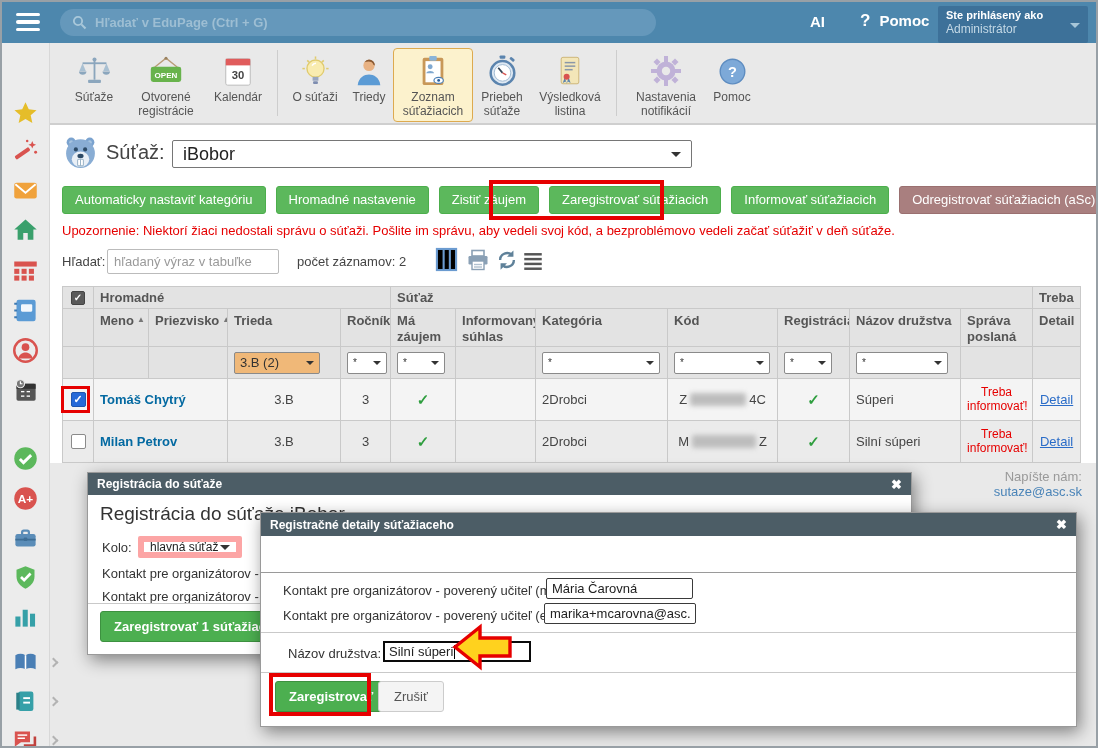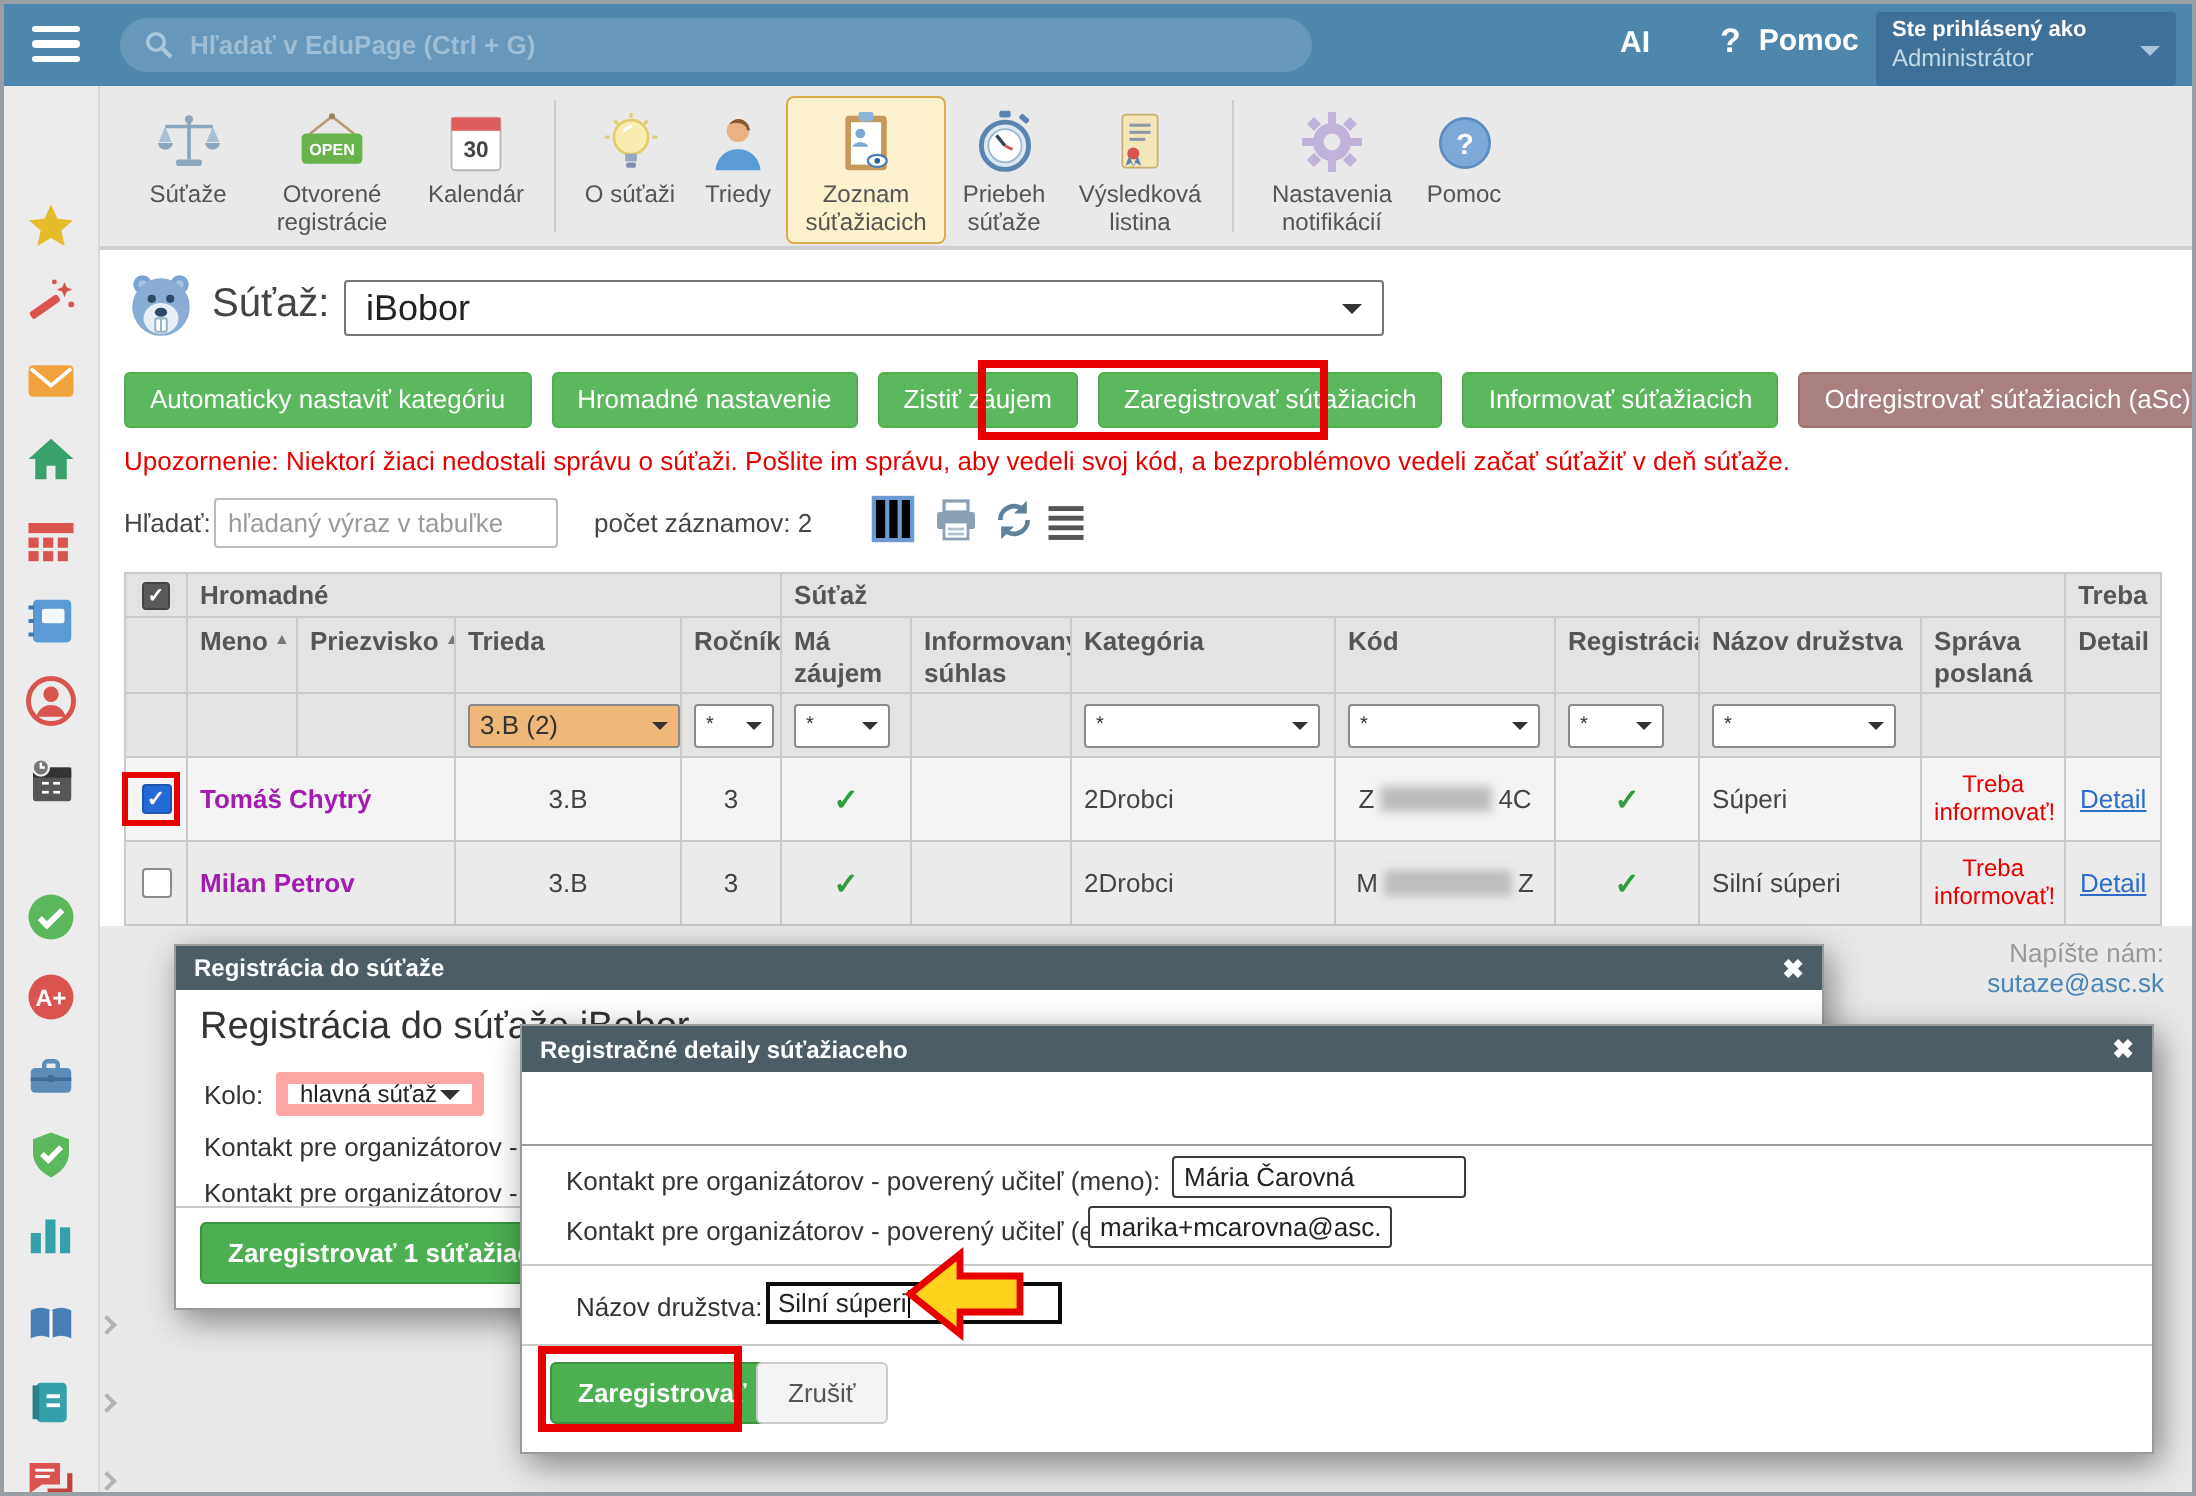--- a/index.html
+++ b/index.html
@@ -59,21 +59,21 @@
 .r-d2 td {background:#ebebeb;}
 .tc {text-align:center;}
 .sortarr {font-size:8px;color:#777;vertical-align:3px;margin-left:3px;}
 .fsel {height:22px;border:1px solid #8a8a8a;border-radius:2px;background:#fff;display:flex;align-items:center;justify-content:space-between;padding:0 5px;font-size:10px;color:#333;cursor:pointer;}
 .fsel .dcaret {margin-top:4px;border-width:4px;}
 .fsel.orange {background:#f0b878;font-size:13px;}
 .cb {width:15px;height:15px;border:1px solid #8a8a8a;background:#fff;border-radius:2px;margin:0 auto;display:flex;align-items:center;justify-content:center;cursor:pointer;}
 .cb.checked {background:#2569d8;border-color:#1e55ae;color:#fff;font-size:11px;font-weight:bold;}
 .cb.dark {width:14px;height:14px;background:#5a5a5a;border-color:#444;color:#fff;font-size:10px;font-weight:bold;}
 .okmark {color:#2f9e3f;font-weight:bold;font-size:15px;}
-.name {font-weight:bold;color:#a21caf;}
+.name {font-weight:bold;color:#0369a1;}
 .blurred {display:inline-block;height:13px;background:#bdbdbd;border-radius:2px;filter:blur(2.5px);vertical-align:-2px;margin:0 3px;}
 .msg-red {color:#e60000;font-size:12px;line-height:1.15;text-align:center;}
 .detail-link {color:#2a6cc8;text-decoration:underline;cursor:pointer;}
 .yund {border-bottom:5px solid #0ea5e9;padding-bottom:15px;}
 
 
 .contact {position:absolute;right:14px;top:467px;text-align:right;font-size:13px;z-index:3;}
 .contact .c1 {color:#999;}
 .contact .c2 {color:#4a84b8;cursor:pointer;}
 
@@ -480,21 +480,21 @@
         <td><span>Registrácia</span></td>
         <td><span>Názov družstva</span></td>
         <td><span>Správa poslaná</span></td>
         <td><span>Detail</span></td>
       </tr>
       <tr class="r-filter">
         <td></td>
             <td></td>
             <td></td>
         <td>
-              <div class="fsel orange" style="width:106px">
+              <div class="fsel orange" style="width:86px">
                 <span>3.B (2)</span>
                 <span class="dcaret"></span>
               </div>
             </td>
         <td>
               <div class="fsel" style="width:40px">
                 <span>*</span>
                 <span class="dcaret"></span>
               </div>
             </td>
@@ -594,21 +594,21 @@
     <button class="mbtn-green" style="left:12px;top:138px">Zaregistrovať 1 súťažiaceho</button>
   </div>
 
   <div class="modal" id="m2">
     <div class="mtitle">
       <span>Registračné detaily súťažiaceho</span>
       <span class="mclose">✖</span>
     </div>
     <div class="mline" style="top:59px;border-top-color:#9a9a9a"></div>
     <div class="mlabel" style="left:22px;top:70px">Kontakt pre organizátorov - poverený učiteľ (meno):</div>
-    <input class="minput" style="left: 285px; top: 65px; width: 147px; margin-left: 40px;" value="Mária Čarovná">
+    <input class="minput" style="left: 285px; top: 65px; width: 147px;" value="Mária Čarovná">
     <div class="mlabel" style="left:22px;top:95px">Kontakt pre organizátorov - poverený učiteľ (email):</div>
     <input class="minput" style="left: 283px; top: 90px; width: 152px;" value="marika+mcarovna@asc.sk">
     <div class="mline" style="top:119px"></div>
     <div class="mlabel" style="left:27px;top:133px">Názov družstva:</div>
     <div class="fake-input" style="left:122px;top:128px;width:148px">
       <span>Silní súperi</span>
         <span class="tcaret"></span>
     </div>
     <div class="mline" style="top:159px"></div>
     <button class="mbtn-green" style="left:14px;top:168px">Zaregistrovať</button>

